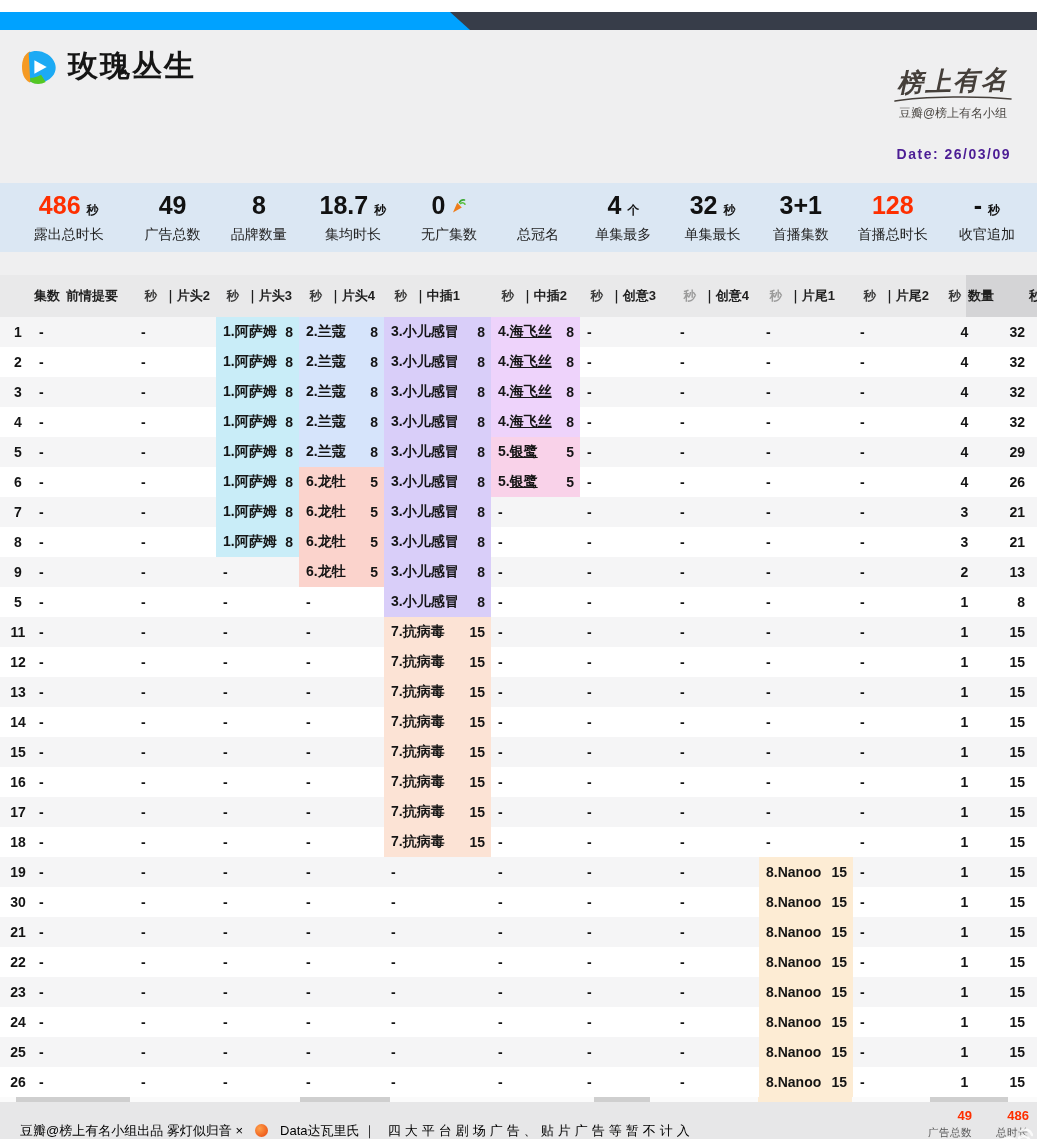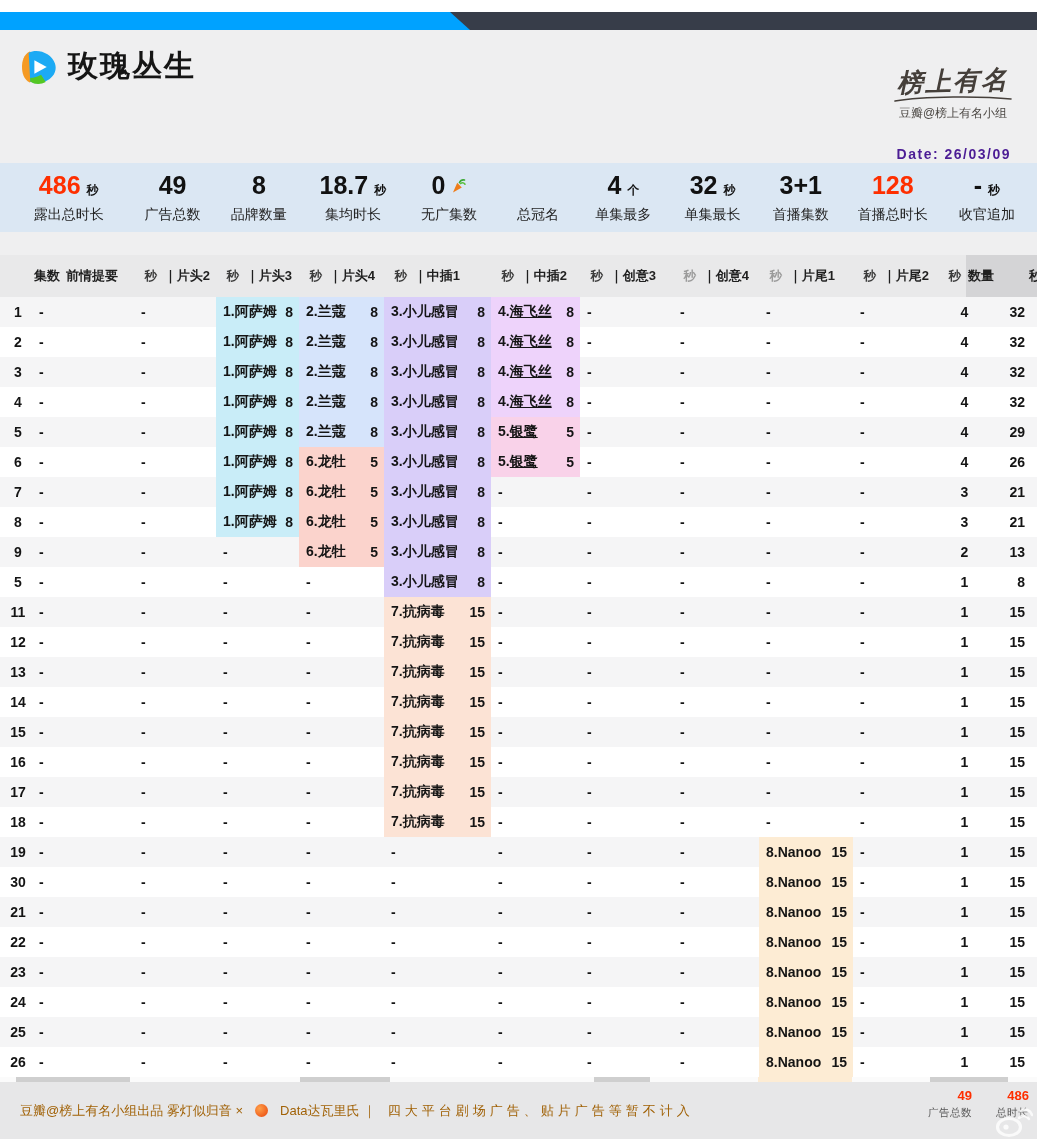--- a/index.html
+++ b/index.html
@@ -7,21 +7,21 @@
   body { font-family:"Liberation Sans","DejaVu Sans",sans-serif; }
   .page { width:1037px; height:1139px; background:#efeff0; position:relative; overflow:hidden; margin:0 auto; }
 
   
   .strip-white { height:12px; background:#ffffff; }
   .topbar { height:18px; background:#373d49; position:relative; }
   .topbar-blue { position:absolute; left:0; top:0; bottom:0; width:470px;
                  background:#00a2ff; clip-path:polygon(0 0,450px 0,470px 100%,0 100%); }
 
   
-  .header { position:relative; height:133px; padding-left:20px; }
+  .header { position:relative; height:153px; padding-left:20px; }
   .brand-row { display:flex; align-items:center; padding-top:16px; }
   .play-icon { width:38px; height:34px; }
   .page-title { font-size:30px; font-weight:bold; color:#151515; margin-left:10px; letter-spacing:2px; }
   .notes { margin-top:13px; }
   .note { display:flex; align-items:center; gap:8px; font-size:15px; color:#1d1d1d; line-height:25px; }
   .note-bullet { width:7px; height:7px; border:1.5px solid #444; border-radius:50%; flex:0 0 auto; }
   .logo-box { position:absolute; right:24px; top:34px; text-align:center; }
   .logo-main { font-family:"DejaVu Serif","Liberation Serif",serif; font-style:italic; font-weight:bold;
                font-size:26px; color:#453f3a; letter-spacing:2px; transform:rotate(-2deg); display:inline-block; }
   .logo-swoosh { display:block; margin:-4px auto 0; }
@@ -78,21 +78,21 @@
   
   .strip { height:5px; background:#fbfbfb; position:relative; }
   .seg { position:absolute; top:0; height:5px; background:#cfcfcf; }
   .seg1{left:16px;width:114px;} .seg2{left:300px;width:90px;}
   .seg3{left:594px;width:56px;} .seg4{left:930px;width:78px;}
   .seg-cream{left:758px;width:94px;background:#fdecd4;}
 
   
   .footer { height:57px; background:#e7e7e8; position:relative; }
   .footer-left { position:absolute; left:20px; top:50%; transform:translateY(-50%);
-                 font-size:13px; color:#a16207; display:flex; align-items:center; gap:12px; white-space:nowrap;text-align:right; }
+                 font-size:13px; color:#000000; display:flex; align-items:center; gap:12px; white-space:nowrap;text-align:right; }
   .fspace { letter-spacing:4px; }
   .data-dot { width:13px; height:13px; border-radius:50%;
               background:radial-gradient(circle at 35% 35%, #ffa04a, #e8430a); display:inline-block; flex:0 0 auto; }
   .totals { position:absolute; right:8px; top:6px; display:flex; gap:24px; }
   .total-item { display:flex; flex-direction:column; align-items:flex-end; }
   .tval { font-size:13px; font-weight:bold; color:#fe2f00; }
   .tlabel { font-size:10.5px; color:#5a5a5a; margin-top:3px; letter-spacing:0.5px; }
   .watermark { position:absolute; right:4px; bottom:1px; display:flex; align-items:center; gap:7px;
                font-size:31px; font-weight:bold; color:rgba(253,253,253,0.85);
                text-shadow:0 1px 2px rgba(105,105,105,0.55), 0 0 1px rgba(120,120,120,0.6); }

